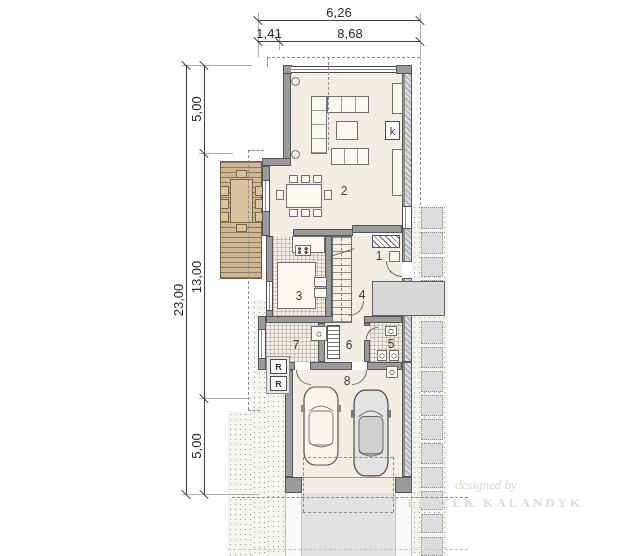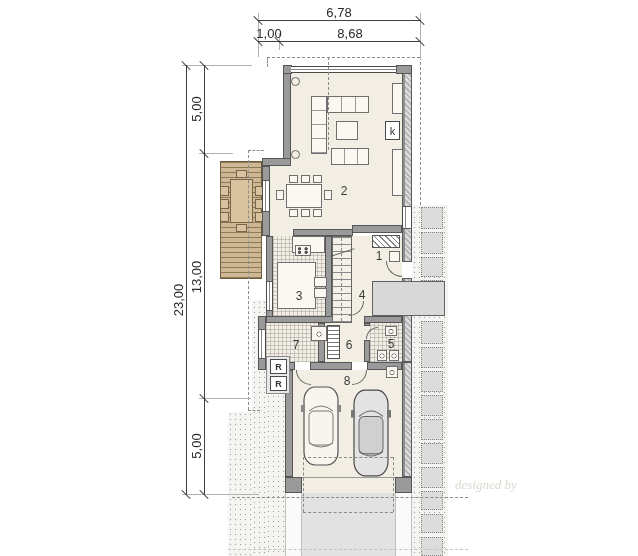--- a/index.html
+++ b/index.html
@@ -224,32 +224,33 @@
   <div class="tick" style="left:414px;top:20px;"></div>
   <div class="tick" style="left:252px;top:41px;"></div>
   <div class="tick" style="left:273px;top:41px;"></div>
   <div class="tick" style="left:414px;top:41px;"></div>
   <div class="tick" style="left:180px;top:65px;"></div>
   <div class="tick" style="left:180px;top:494px;"></div>
   <div class="tick" style="left:198px;top:65px;"></div>
   <div class="tick" style="left:198px;top:153px;"></div>
   <div class="tick" style="left:198px;top:398px;"></div>
   <div class="tick" style="left:198px;top:494px;"></div>
-  <div class="dimlbl" style="left:339px;top:12px;">6,78</div>
-  <div class="dimlbl" style="left:269px;top:33px;">1,00</div>
+  <div class="dimlbl" style="left:339px;top:12px;">6,26</div>
+  <div class="dimlbl" style="left:269px;top:33px;">1,41</div>
   <div class="dimlbl" style="left:350px;top:33px;">8,68</div>
   <div class="dimlblv" style="left:178px;top:300px;">23,00</div>
   <div class="dimlblv" style="left:196px;top:109px;">5,00</div>
   <div class="dimlblv" style="left:196px;top:277px;">13,00</div>
   <div class="dimlblv" style="left:196px;top:446px;">5,00</div>
 
   <div class="lbl" style="left:379px;top:256px;">1</div>
   <div class="lbl" style="left:344px;top:191px;">2</div>
   <div class="lbl" style="left:299px;top:296px;">3</div>
   <div class="lbl" style="left:362px;top:295px;">4</div>
   <div class="lbl" style="left:391px;top:344px;">5</div>
   <div class="lbl" style="left:349px;top:345px;">6</div>
   <div class="lbl" style="left:296px;top:345px;">7</div>
   <div class="lbl" style="left:347px;top:381px;">8</div>
 
   <div class="wm1" style="left:455px;top:477px;">designed by</div>
+  <div class="wm2" style="left:407px;top:495px;">LESZEK KALANDYK</div>
 
 </div>
 
 </body></html>

